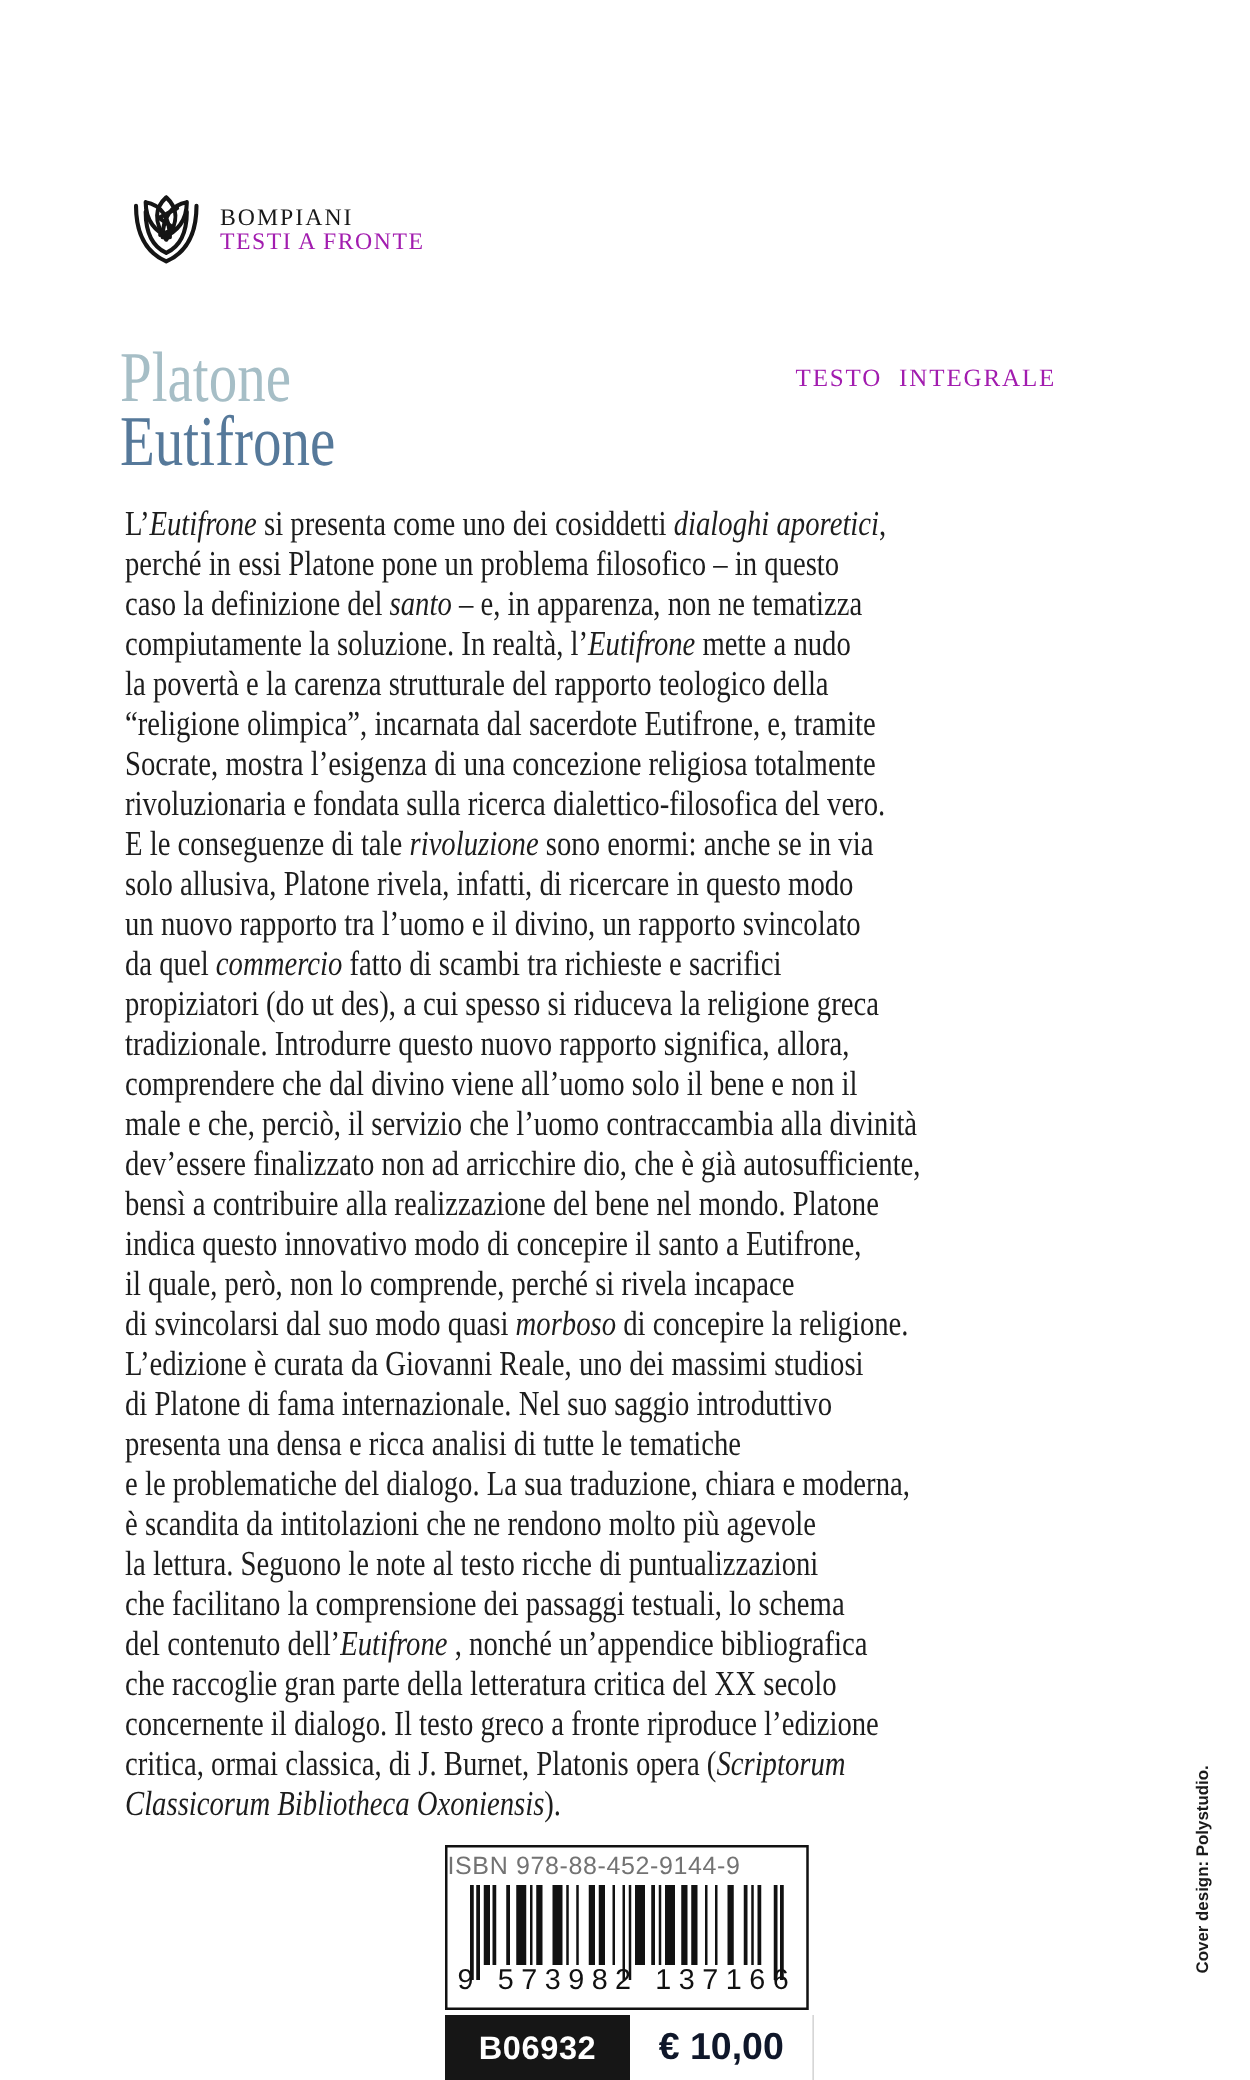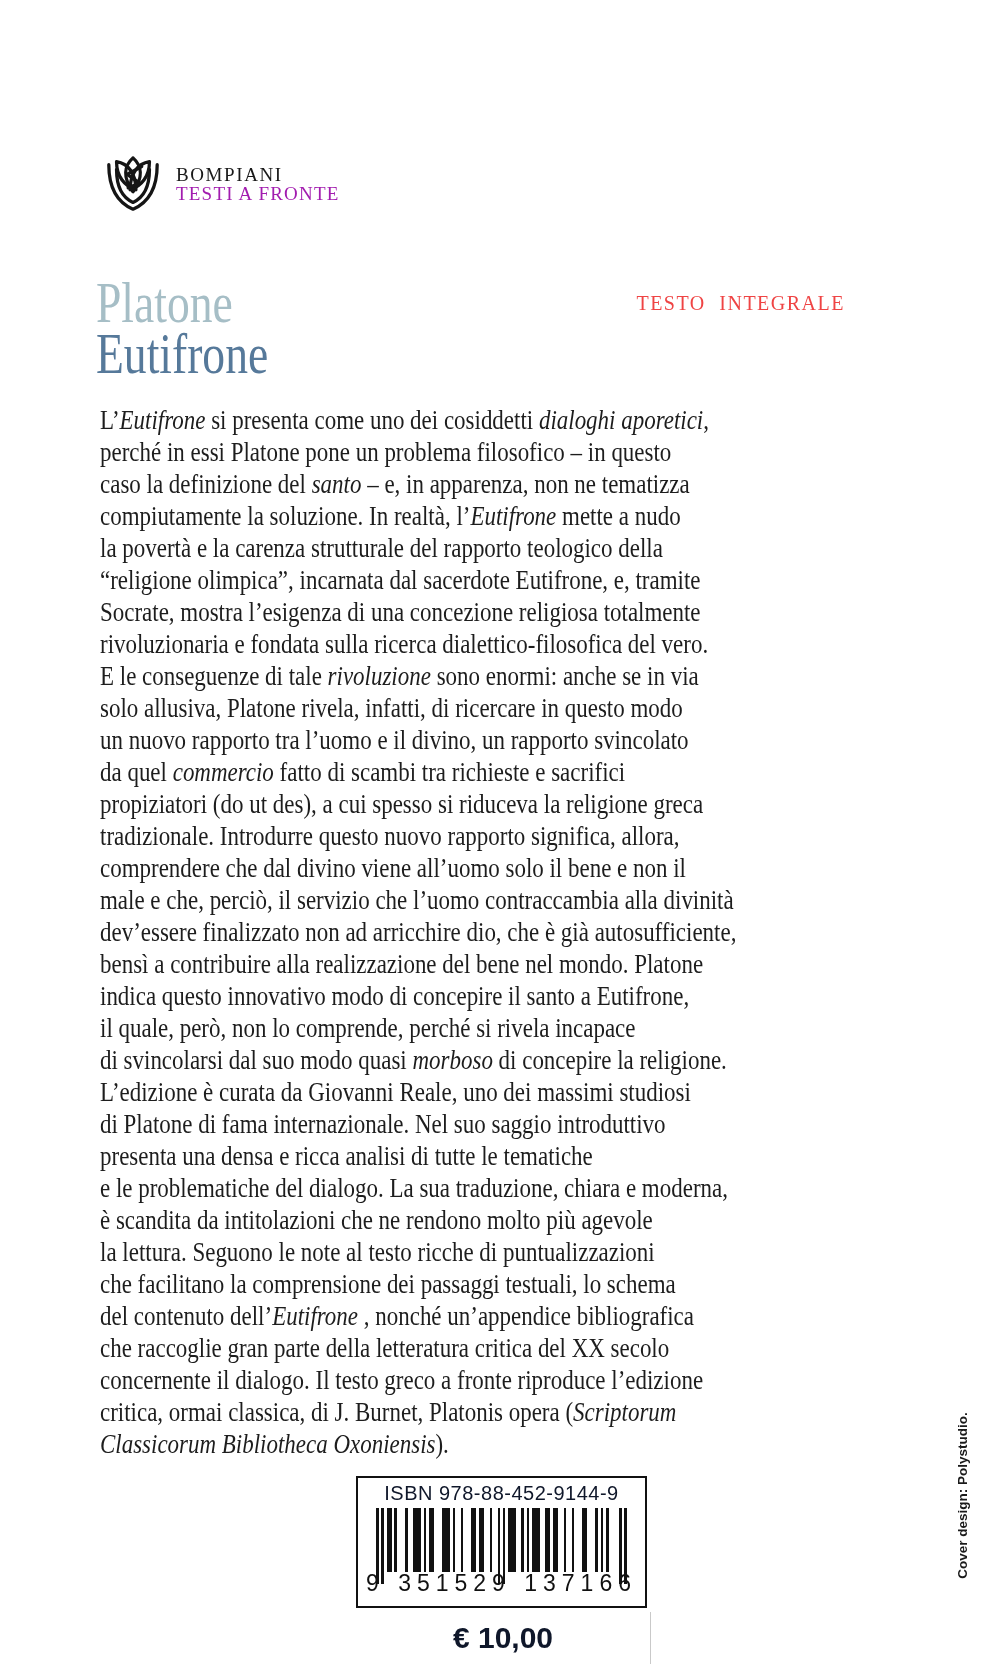--- a/index.html
+++ b/index.html
@@ -13,21 +13,21 @@
     text-decoration:underline;
   }
   
   .logo{position:absolute;left:102px;top:154px;}
   .brand{position:absolute;left:176px;top:165px;line-height:19px;}
   .brand .pub{font-size:19px;letter-spacing:1.6px;color:#191919;}
   .brand .series{font-size:19px;letter-spacing:1.2px;color:#a21caf;}
   
   .badge{
     position:absolute;top:292px;right:155px;
-    font-size:20px;letter-spacing:1.5px;word-spacing:7px;color:#ef4444;
+    font-size:20px;letter-spacing:1.5px;word-spacing:7px;color:#a21caf;
   }
   .titles{
     position:absolute;left:96px;top:277px;
     font-size:57px;line-height:51px;
     transform:scaleX(0.8);transform-origin:left top;
     white-space:nowrap;
   }
   .author{color:#a6bec6;}
   .work{color:#56799a;}
   
@@ -37,21 +37,21 @@
     transform:scaleX(0.82);transform-origin:left top;
     white-space:nowrap;
   }
   .body-text em{font-style:italic;}
   
   .bc-box{
     position:absolute;left:356px;top:1476px;width:291px;height:132px;
     border:2px solid #111;background:#fff;box-sizing:border-box;
     font-family:"Liberation Sans", sans-serif;
   }
-  .bc-isbn{margin-top:4px;text-align:center;font-size:20px;letter-spacing:0.5px;color:#0f172a;}
+  .bc-isbn{margin-top:4px;text-align:left;font-size:20px;letter-spacing:0.5px;color:#737373;}
   .bc-bars{
     height:76px;margin:3px 18px 0 18px;
     display:flex;align-items:flex-start;
   }
   .bc-bars .bar{background:#111;height:64px;}
   .bc-bars .bar.tall{height:76px;}
   .bc-digits{
     display:flex;justify-content:space-between;
     margin:-14px 8px 0 8px;
     font-size:23px;color:#111;
@@ -174,23 +174,24 @@
         <div class="bar" style="width: 2.66316px; margin-right: 7.98947px;"></div>
         <div class="bar" style="width: 5.32632px; margin-right: 7.98947px;"></div>
         <div class="bar" style="width: 2.66316px; margin-right: 2.66316px;"></div>
         <div class="bar" style="width: 2.66316px; margin-right: 2.66316px;"></div>
         <div class="bar" style="width: 2.66316px; margin-right: 10.6526px;"></div>
         <div class="bar tall" style="width: 2.66316px; margin-right: 2.66316px;"></div>
         <div class="bar tall" style="width: 2.66316px; margin-right: 0px;"></div>
       </div>
     <div class="bc-digits">
         <span>9</span>
-        <span>351529</span>
+        <span>573982</span>
         <span>137166</span>
       </div>
   </div>
   <div class="strip">
+    <div class="code-cell">B06932</div>
     <div class="price-cell">€ 10,00</div>
   </div>
 
   <div class="credit">Cover design: Polystudio.</div>
 
 </div>
 
 </body></html>

